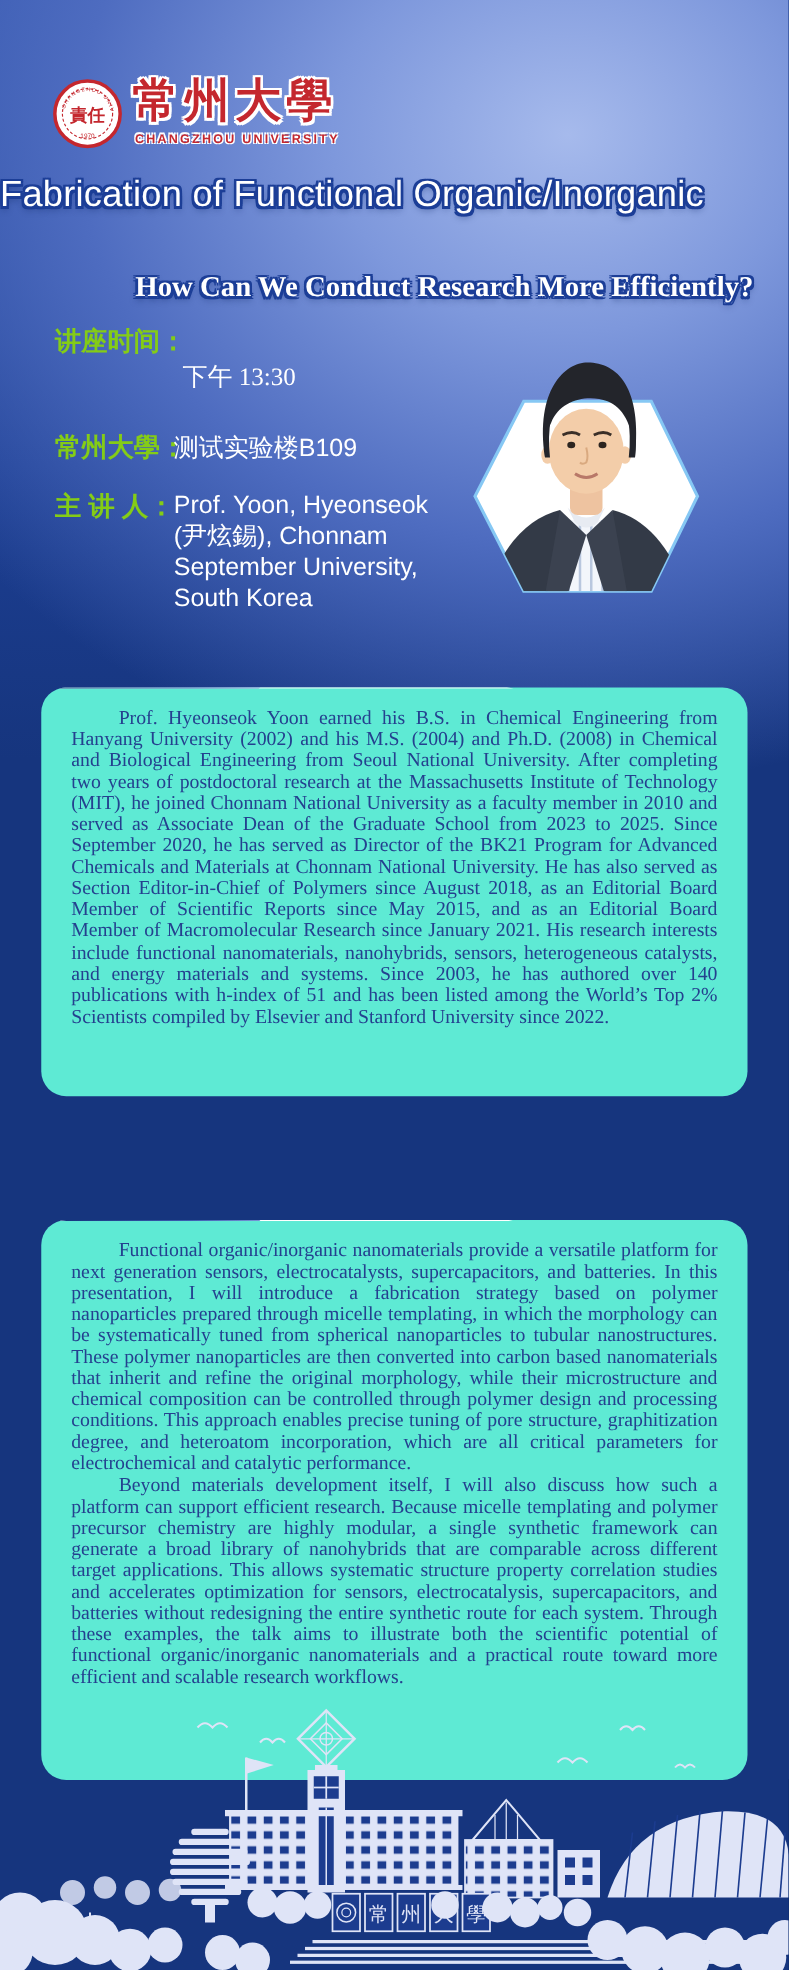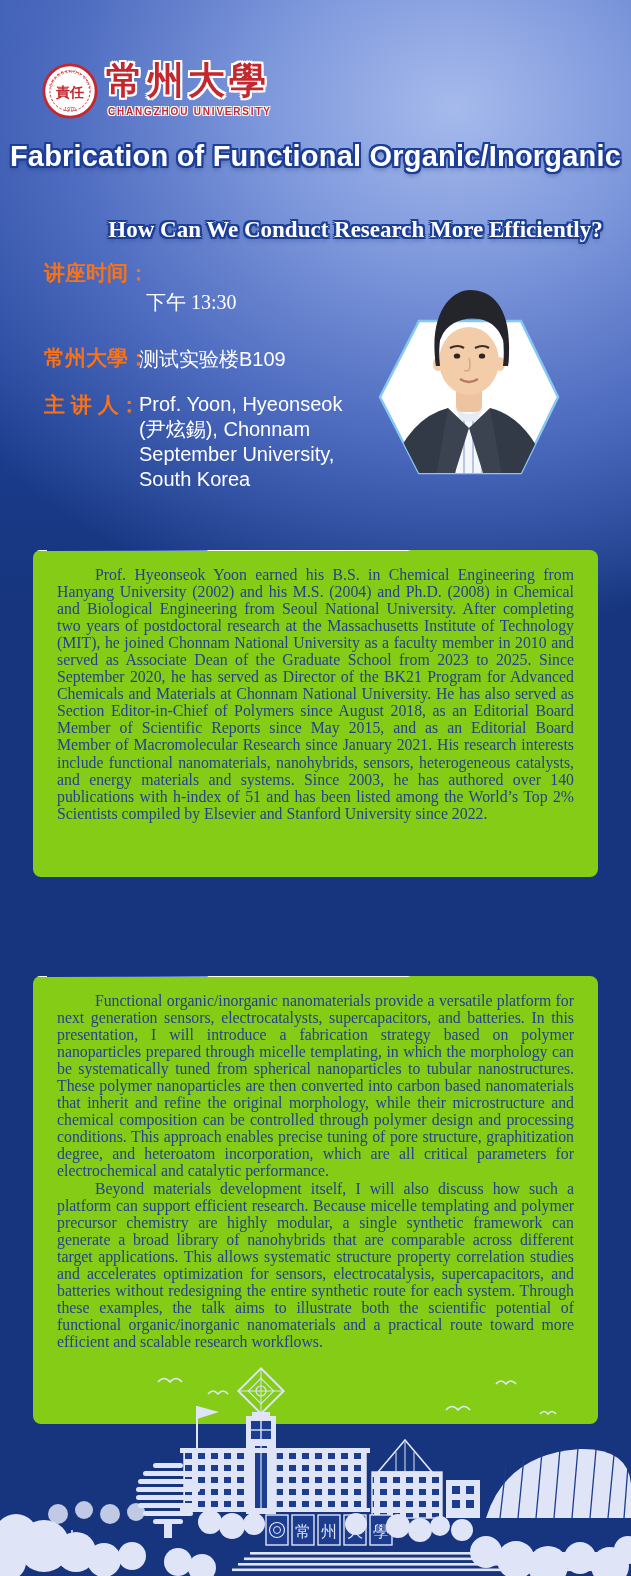--- a/index.html
+++ b/index.html
@@ -25,33 +25,33 @@
     position:absolute;left:108px;top:106px;font-size:10px;font-weight:bold;
     color:#c4272e;letter-spacing:1.8px;
     text-shadow:-1px -1px 0 #fff,1px -1px 0 #fff,-1px 1px 0 #fff,1px 1px 0 #fff;
   }
   
   .t-outline{
     text-shadow:-2px -2px 0 #1c3e97,2px -2px 0 #1c3e97,-2px 2px 0 #1c3e97,2px 2px 0 #1c3e97,
                  0 -2px 0 #1c3e97,0 2px 0 #1c3e97,-2px 0 0 #1c3e97,2px 0 0 #1c3e97,
                  0 3px 5px rgba(15,40,100,.55);
   }
-  .title-line{position:absolute;left:0;width:631px;text-align:center;color:#fff;
-    font-size:29px;font-weight:700;letter-spacing:.2px;}
+  .title-line{position:absolute;left:0;width:631px;text-align:left;color:#fff;
+    font-size:29px;font-weight:400;letter-spacing:.2px;}
   #title1{top:140px;} #title2{top:176px;}
   .subtitle{position:absolute;left:0;top:217px;width:631px;text-align:center;color:#fff;
     font-family:"Liberation Serif",serif;font-size:23px;font-weight:700;margin-left:40px;}
   
-  .info-label{position:absolute;left:44px;color:#f97316;font-size:21px;font-weight:700;}
+  .info-label{position:absolute;left:44px;color:#84cc16;font-size:21px;font-weight:700;}
   .info-value{position:absolute;left:139px;color:#fff;font-size:20px;line-height:28px;}
   .serifval{font-family:"Liberation Serif",serif;}
   
   .photo{position:absolute;left:374px;top:266px;width:190px;height:236px;}
   
-  .card{position:absolute;left:33px;width:565px;background:#84cc16;border-radius:8px;
+  .card{position:absolute;left:33px;width:565px;background:#5eead4;border-radius:20px;
     box-sizing:border-box;padding:16px 24px 0 24px;overflow:hidden;}
   #card-bio{top:550px;height:327px;}
   #card-abs{top:976px;height:448px;}
   .tab{position:absolute;left:0;top:-38px;width:378px;height:39px;background:#fff;
     clip-path:path("M16 0 H224 L378 39 H0 V16 Q0 0 16 0 Z");}
   .tab-label{position:absolute;left:14px;top:-32px;height:33px;box-sizing:border-box;
     padding:0 48px 0 24px;display:flex;align-items:center;
     color:#fff;font-size:22px;font-weight:700;letter-spacing:2px;
     background:linear-gradient(90deg,#14337d 0%,#3c5db1 55%,#98b4e9 100%);
     clip-path:polygon(0 0,100% 0,calc(100% - 32px) 100%,0 100%);}

